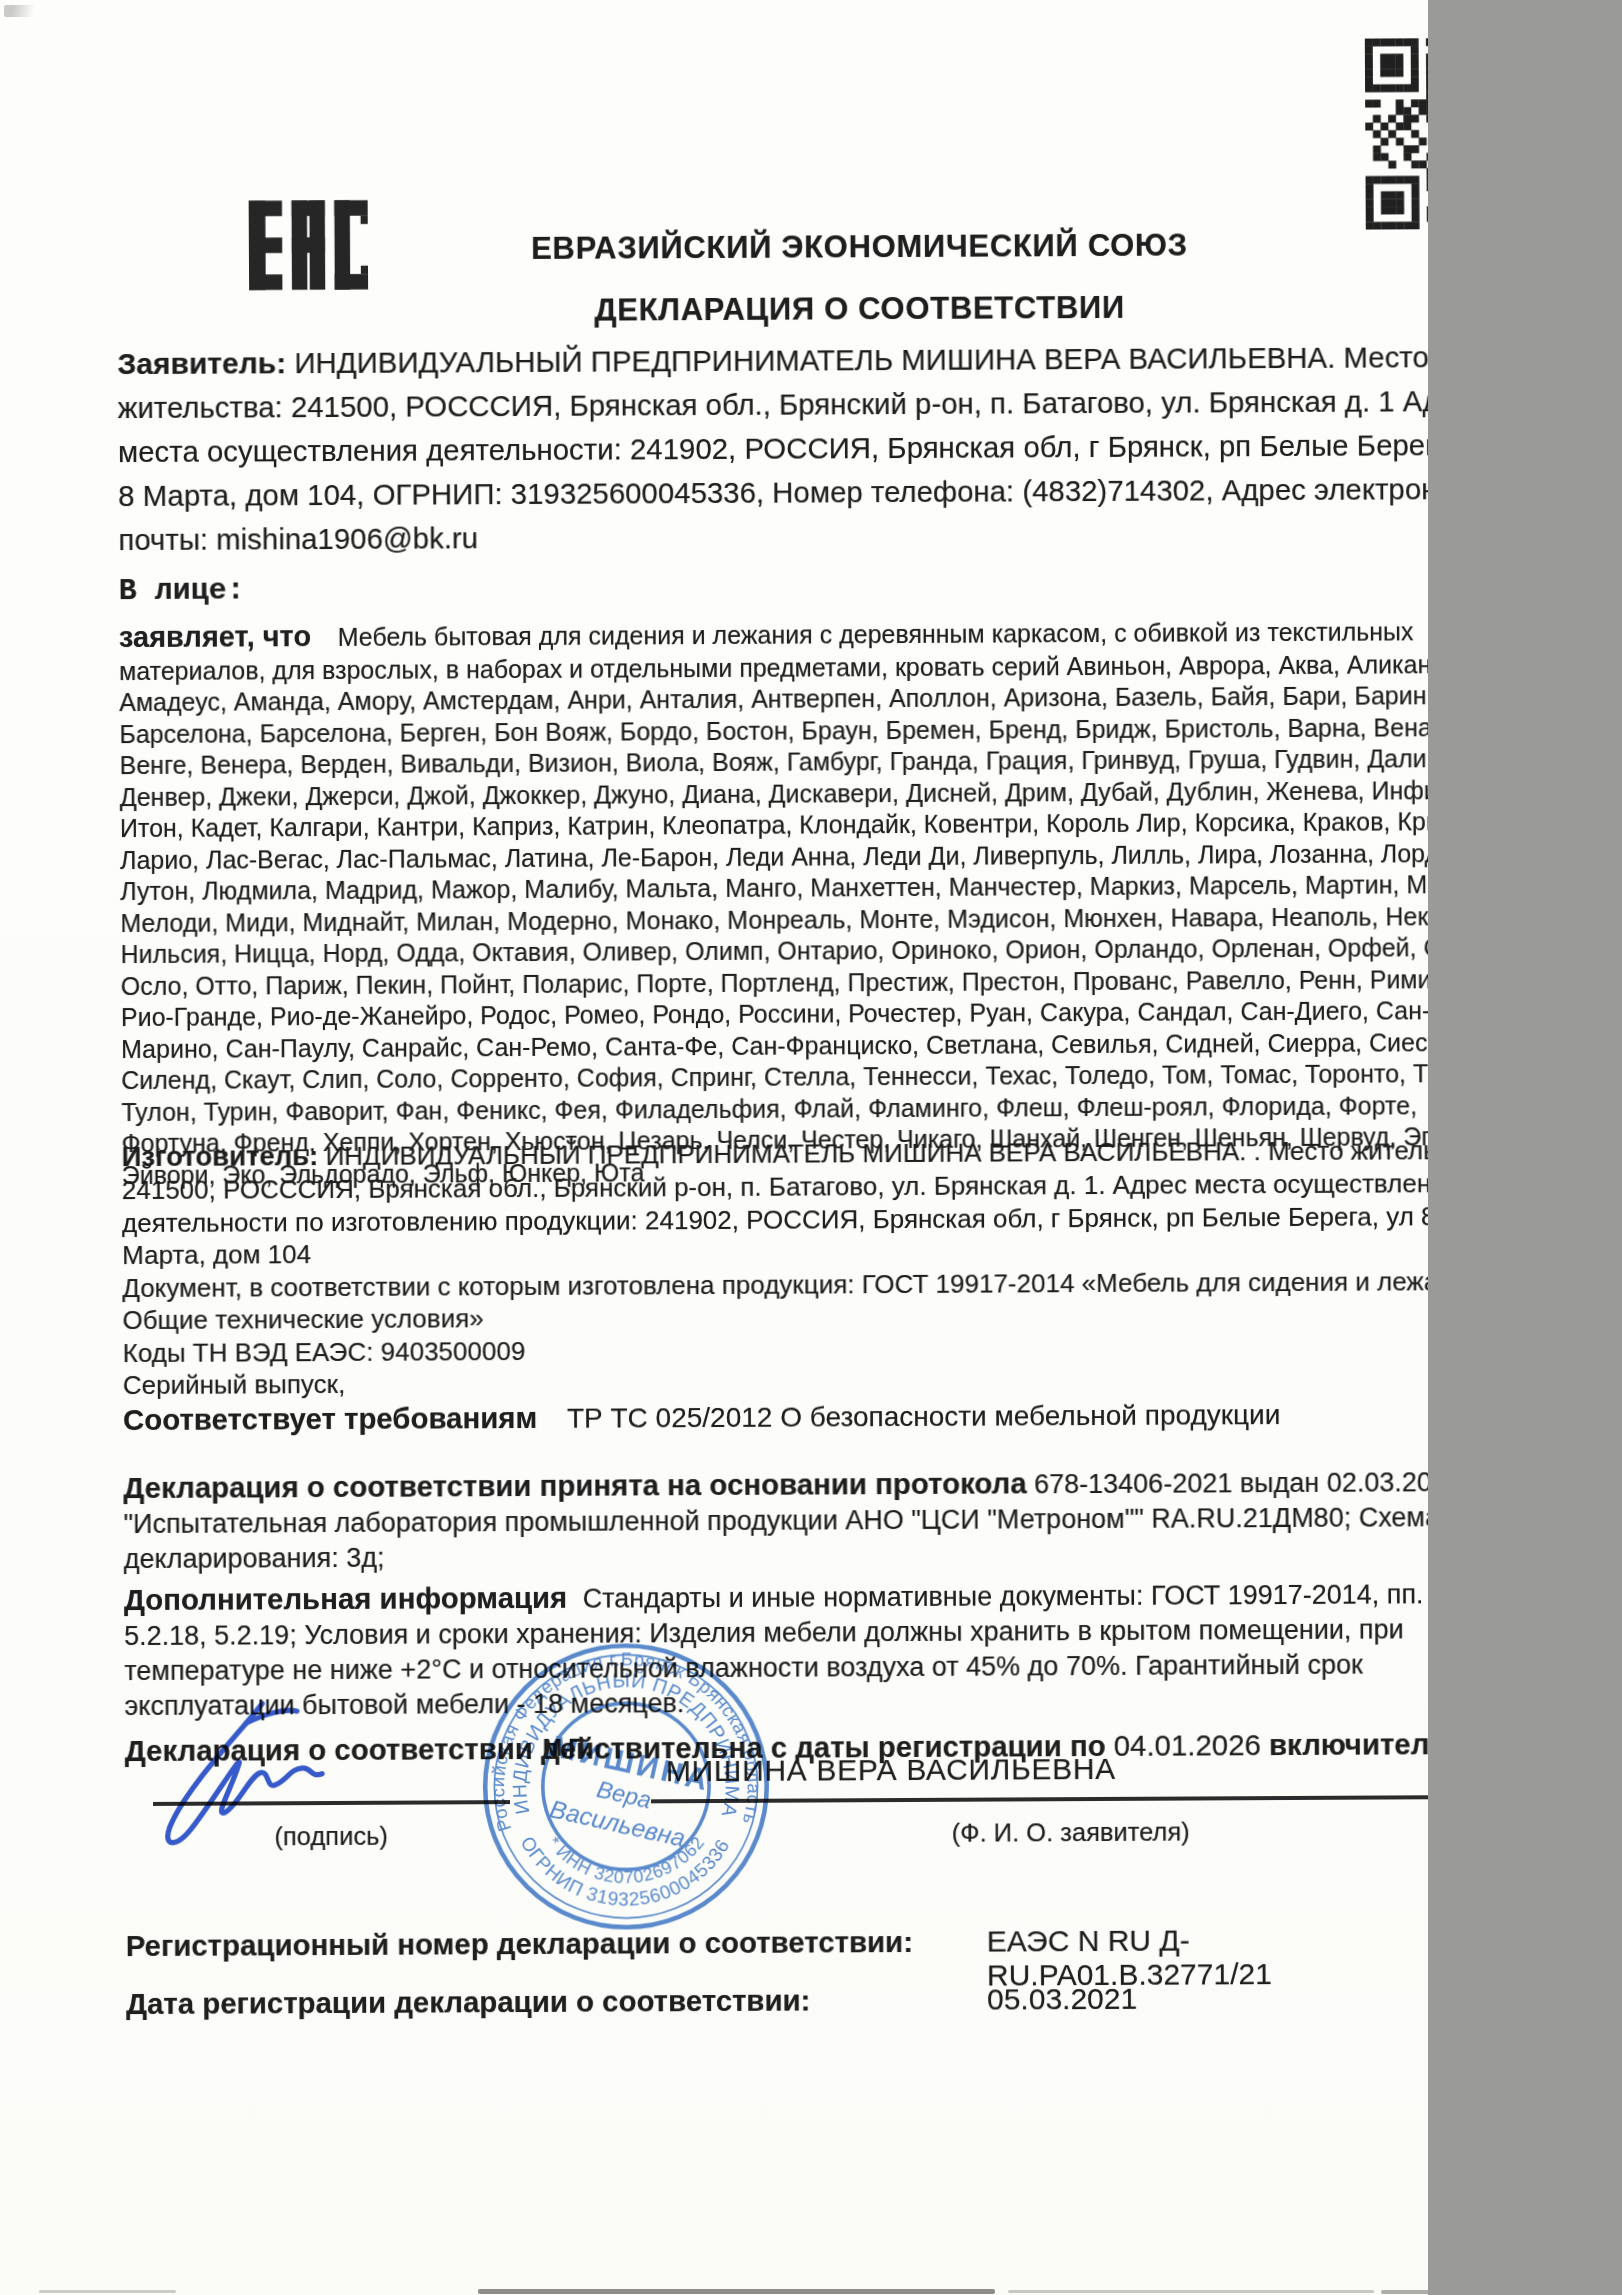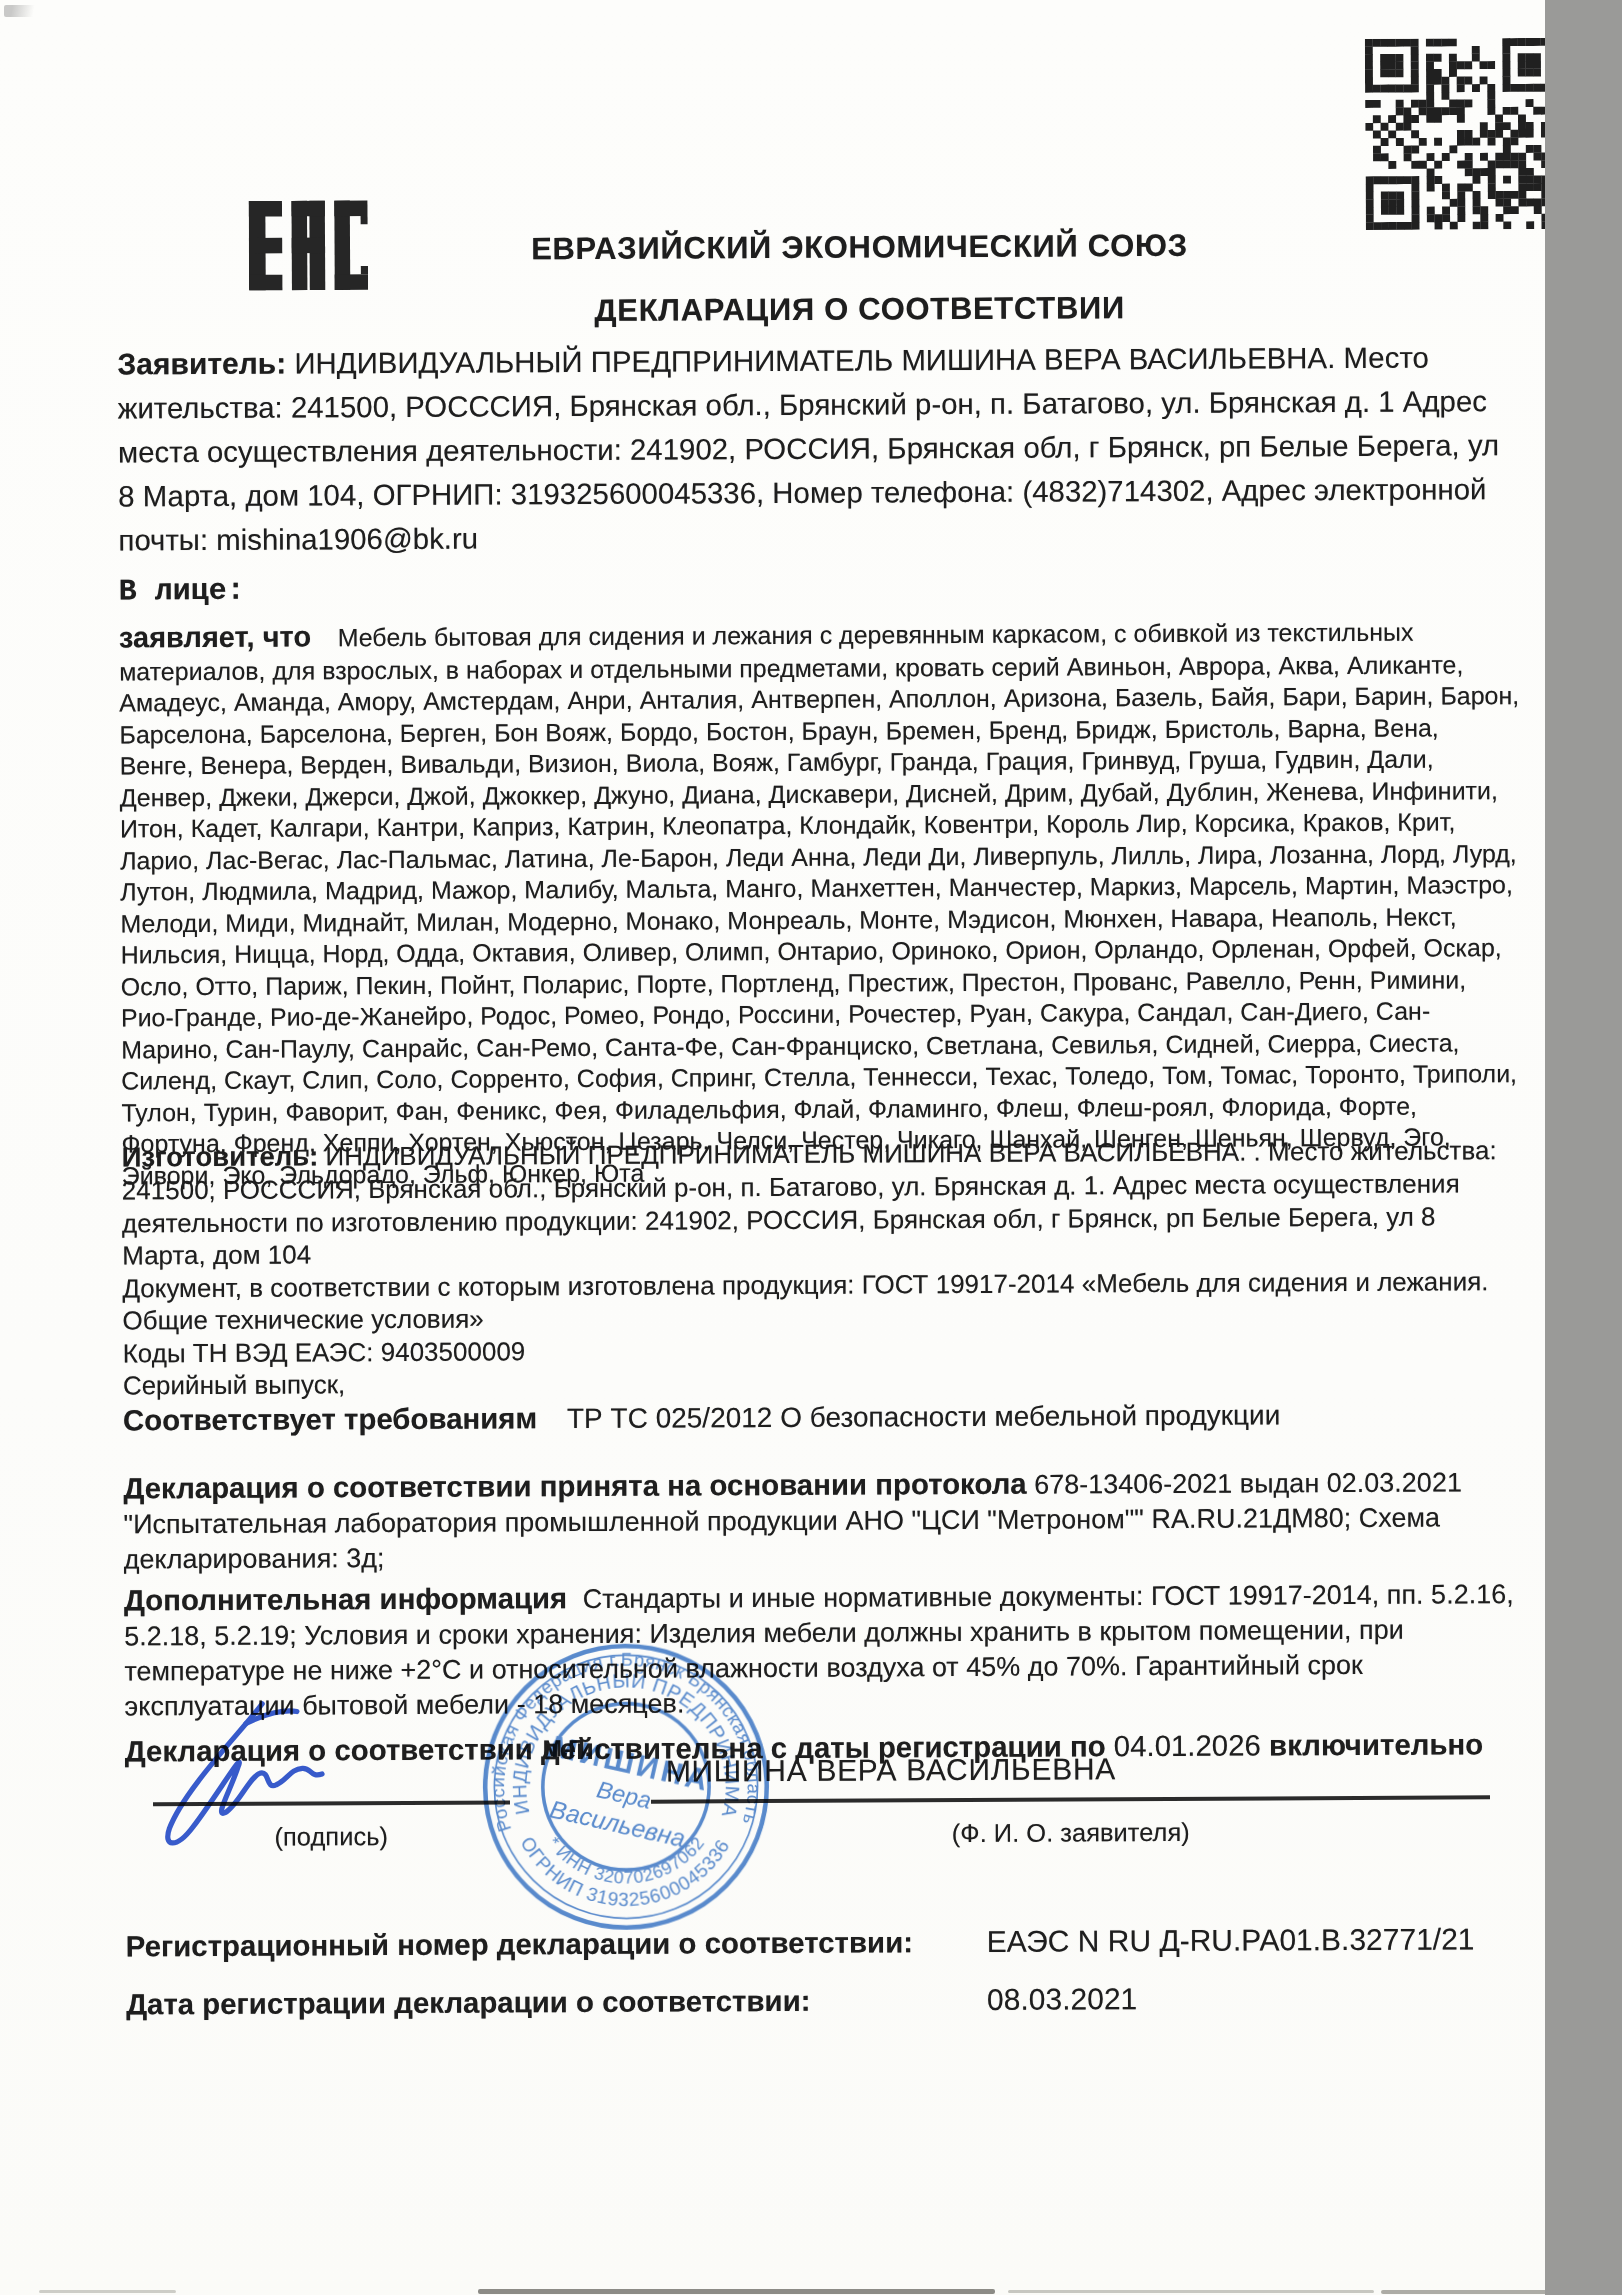--- a/index.html
+++ b/index.html
@@ -1,17 +1,17 @@
 <!DOCTYPE html>
 <html style="font-size:10.5px"><head>
 <meta charset="utf-8">
 <style>
   html,body{margin:0;padding:0;background:#9a9a98;}
   .page{
-    position:relative; width:1545px; height:2295px;
+    position:relative; width:1428px; height:2295px;
     background:linear-gradient(180deg,#fdfdfb 0%, #fcfcfa 60%, #fbfbf8 100%);
     overflow:hidden;
     font-family:"Liberation Sans", sans-serif;
     color:#1e1e1e;
   }
   .doc{position:absolute; inset:0; transform:rotate(-0.3deg); transform-origin:50% 45%;}
   .txt{ text-shadow:0 0 0.7px rgba(25,25,25,.45); }
   .abs{position:absolute;}
   .center{text-align:center;}
   b,.b{font-weight:700;}
@@ -474,21 +474,21 @@
           <text x="223" y="202" font-size="46" font-weight="bold" letter-spacing="5">МИШИНА</text>
           <text x="223" y="248" font-size="36" font-style="italic">Вера</text>
           <text x="223" y="294" font-size="38" font-style="italic">Васильевна</text>
         </g>
       </g>
     </svg>
 
     <div class="abs reg-label row1 txt">Регистрационный номер декларации о соответствии:</div>
     <div class="abs reg-value row1 txt">ЕАЭС N RU Д-RU.РА01.В.32771/21</div>
     <div class="abs reg-label row2 txt">Дата регистрации декларации о соответствии:</div>
-    <div class="abs reg-value row2 txt">08.03.2021</div>
+    <div class="abs reg-value row2 txt">05.03.2021</div>
   </div>
 
   <div class="artifact a-b1"></div>
   <div class="artifact a-b2"></div>
   <div class="artifact a-b3"></div>
   <div class="artifact a-b4"></div>
   <div class="artifact a-corner"></div>
 </div>
 
 

